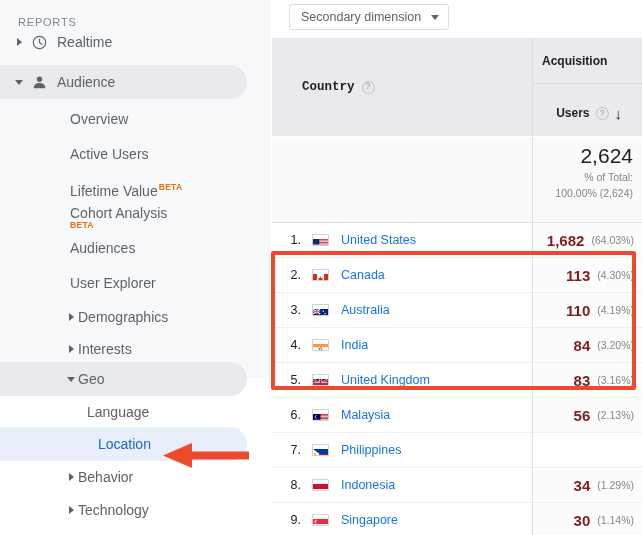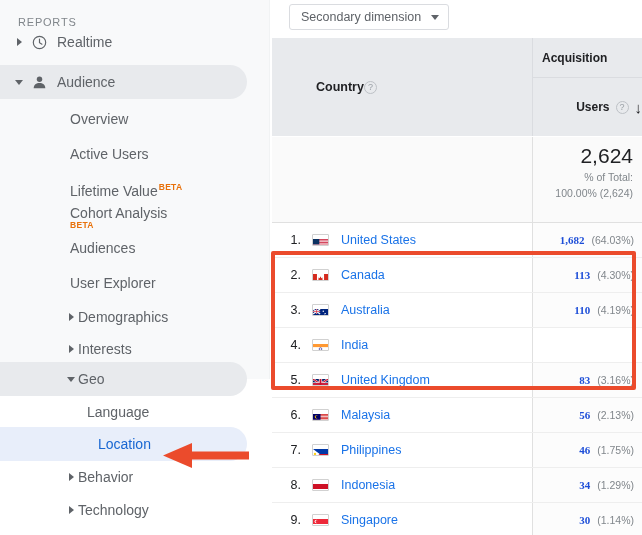--- a/index.html
+++ b/index.html
@@ -85,34 +85,34 @@
   .thead {
     display: flex; background: #e8eaed;
     border-bottom: 1px solid #fff;
   }
   .th-country {
     width: 261px; height: 98px; position: relative;
     display: flex; align-items: center;
     border-right: 1px solid #dadce0;
   }
   .th-country-inner {
-    padding-left: 44px; display: flex; align-items: center; 
-    font-size: 12.5px; font-weight: 700; color: #202124;
+    padding-left: 30px; display: flex; align-items: center; gap: 7px;
+    font-size: 12.5px; font-weight: 700; color: #202124; font-family: Liberation Mono, monospace;
   }
   .th-acq { width: 109px; height: 98px; }
   .acq-top {
-    height: 40px; display: flex; align-items: center;
+    height: 46px; display: flex; align-items: center;
     padding-left: 9px;
     font-size: 12px; font-weight: 700; color: #202124;
     border-bottom: 1px solid #dadce0;
     text-align: center;
   }
   .acq-bot {
     height: 58px; display: flex; align-items: center;
-    justify-content: flex-end; gap: 6px; padding-right: 0;
+    justify-content: flex-end; gap: 6px; padding-right: 20px;
     font-size: 12px; font-weight: 700; color: #202124;
   }
   .qmark {
     display: inline-flex; align-items: center; justify-content: center;
     width: 13px; height: 13px; border-radius: 50%;
     border: 1px solid #bdc1c6; color: #9aa0a6;
     font-size: 9px; font-weight: 400; line-height: 1;
   }
   .arrow-down-sort {
     font-size: 15px; color: #202124; line-height: 1; font-weight: 400;
@@ -143,21 +143,21 @@
   }
   .cname {
     margin-left: 12px; font-size: 12.5px; color: #1a73e8;
     cursor: pointer;
   }
   .drow .cell-right {
     width: 109px; display: flex; align-items: center;
     justify-content: flex-end; padding-right: 8px; gap: 7px;
     background: #fcfcfc;
   }
-  .val { font-size: 11px; font-weight: 700; color: #1d4ed8; font-family: Liberation Serif, serif; }
+  .val { font-size: 15px; font-weight: 700; color: #7f1d1d; }
   .pct { font-size: 10.5px; color: #80868b; }
 
   
   .red-box {
     position: absolute; left: 271px; top: 251px;
     width: 365px; height: 139px;
     border: 4px solid #eb4b2c;
     border-radius: 2px;
     pointer-events: none; z-index: 30;
   }
@@ -388,20 +388,24 @@
             <div class="cell-left">
               <span class="rank">4.</span>
               <span class="flag"><svg viewBox="0 0 19 13" preserveAspectRatio="none" width="100%" height="100%">
                   <rect width="19" height="4.34" fill="#ff9933"></rect>
                   <rect y="4.34" width="19" height="4.33" fill="#fff"></rect>
                   <rect y="8.67" width="19" height="4.33" fill="#138808"></rect>
                   <circle cx="9.5" cy="6.5" r="1.7" fill="none" stroke="#000080" stroke-width="0.7"></circle>
                 </svg></span>
               <span class="cname">India</span>
             </div>
+            <div class="cell-right">
+              <span class="val">84</span>
+              <span class="pct">(3.20%)</span>
+            </div>
           </div>
           <div class="drow">
             <div class="cell-left">
               <span class="rank">5.</span>
               <span class="flag"><svg viewBox="0 0 19 13" preserveAspectRatio="none" width="100%" height="100%">
                   <rect width="19" height="13" fill="#012169"></rect>
                   <g stroke="#fff" stroke-width="2.6">
                     <line x1="0" y1="0" x2="19" y2="13"></line>
                     <line x1="19" y1="0" x2="0" y2="13"></line>
                   </g>
@@ -454,24 +458,20 @@
             <div class="cell-left">
               <span class="rank">7.</span>
               <span class="flag"><svg viewBox="0 0 19 13" preserveAspectRatio="none" width="100%" height="100%">
                   <rect width="19" height="6.5" fill="#0038a8"></rect>
                   <rect y="6.5" width="19" height="6.5" fill="#ce1126"></rect>
                   <polygon points="0,0 8.5,6.5 0,13" fill="#fff"></polygon>
                   <circle cx="2.5" cy="6.5" r="1.5" fill="#fcd116"></circle>
                 </svg></span>
               <span class="cname">Philippines</span>
             </div>
-            <div class="cell-right">
-              <span class="val">46</span>
-              <span class="pct">(1.75%)</span>
-            </div>
           </div>
           <div class="drow">
             <div class="cell-left">
               <span class="rank">8.</span>
               <span class="flag"><svg viewBox="0 0 19 13" preserveAspectRatio="none" width="100%" height="100%">
                   <rect width="19" height="6.5" fill="#ce1126"></rect>
                   <rect y="6.5" width="19" height="6.5" fill="#fff"></rect>
                 </svg></span>
               <span class="cname">Indonesia</span>
             </div>

